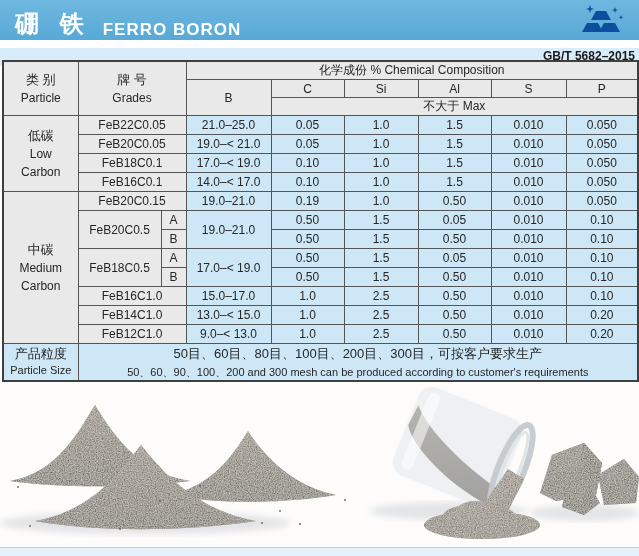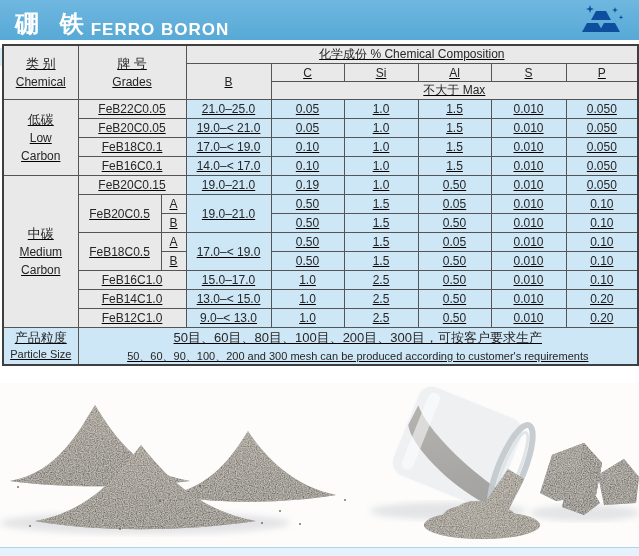--- a/index.html
+++ b/index.html
@@ -8,30 +8,30 @@
     position:relative; width:639px; height:556px; background:#ffffff;
     overflow:hidden; margin:0 auto;
   }
   
   .masthead {
     position:absolute; top:0; left:0; width:639px; height:40px;
     background:linear-gradient(#6fb7e0,#57a9d6);
     display:flex; align-items:flex-end; padding-left:15px;
   }
   .title-zh { color:#fff; font-size:24px; font-weight:bold; letter-spacing:7px; }
-  .title-en { color:#fff; font-size:17px; font-weight:bold; letter-spacing:1px; margin-top:5px; }
+  .title-en { color:#fff; font-size:17px; font-weight:bold; letter-spacing:1px; margin-left:12px; margin-top:5px; }
   .logo { position:absolute; right:10px; top:3px; }
   
   .standard-strip {
     position:absolute; top:48px; left:0; width:639px; height:18px;
     background:#d9ecf9; color:#1a1a1a; font-size:12px; font-weight:bold;
     text-align:right; line-height:17px; padding-right:4px;
   }
   
-  .table-wrap { position:absolute; top:44px; left:2px; width:600px;text-decoration:underline; }
+  .table-wrap { position:absolute; top:60px; left:2px; width:600px; }
   table.spec { border-collapse:collapse; table-layout:fixed; width:635px; border:2px solid #3f3f3f; }
   table.spec td {
     border:1px solid #555; text-align:center; vertical-align:middle;
     color:#262626; font-size:12px; padding:0 1px; overflow:hidden;
   }
   tr.hrow { height:18px; }
   tr.drow { height:19px; }
   tr.frow { height:37px; }
   .gray { background:#e9e9e9; }
   .blue { background:#cde7f7; }
@@ -88,21 +88,21 @@
           <col style="width:74px">
         <col style="width:73px">
           <col style="width:75px">
           <col style="width:72px">
       </colgroup>
 
       <tbody>
           <tr class="hrow">
         <td class="gray cat-cell" rowspan="3">
           <div class="zh">类 别</div>
-          <div>Chemical</div>
+          <div>Particle</div>
         </td>
         <td class="gray cat-cell" rowspan="3" colspan="2">
           <div class="zh">牌 号</div>
           <div>Grades</div>
         </td>
         <td class="gray comp-head" colspan="6">化学成份 %  Chemical Composition</td>
       </tr>
       <tr class="hrow">
         <td class="gray elem" rowspan="2">B</td>
         <td class="gray elem">C</td>

